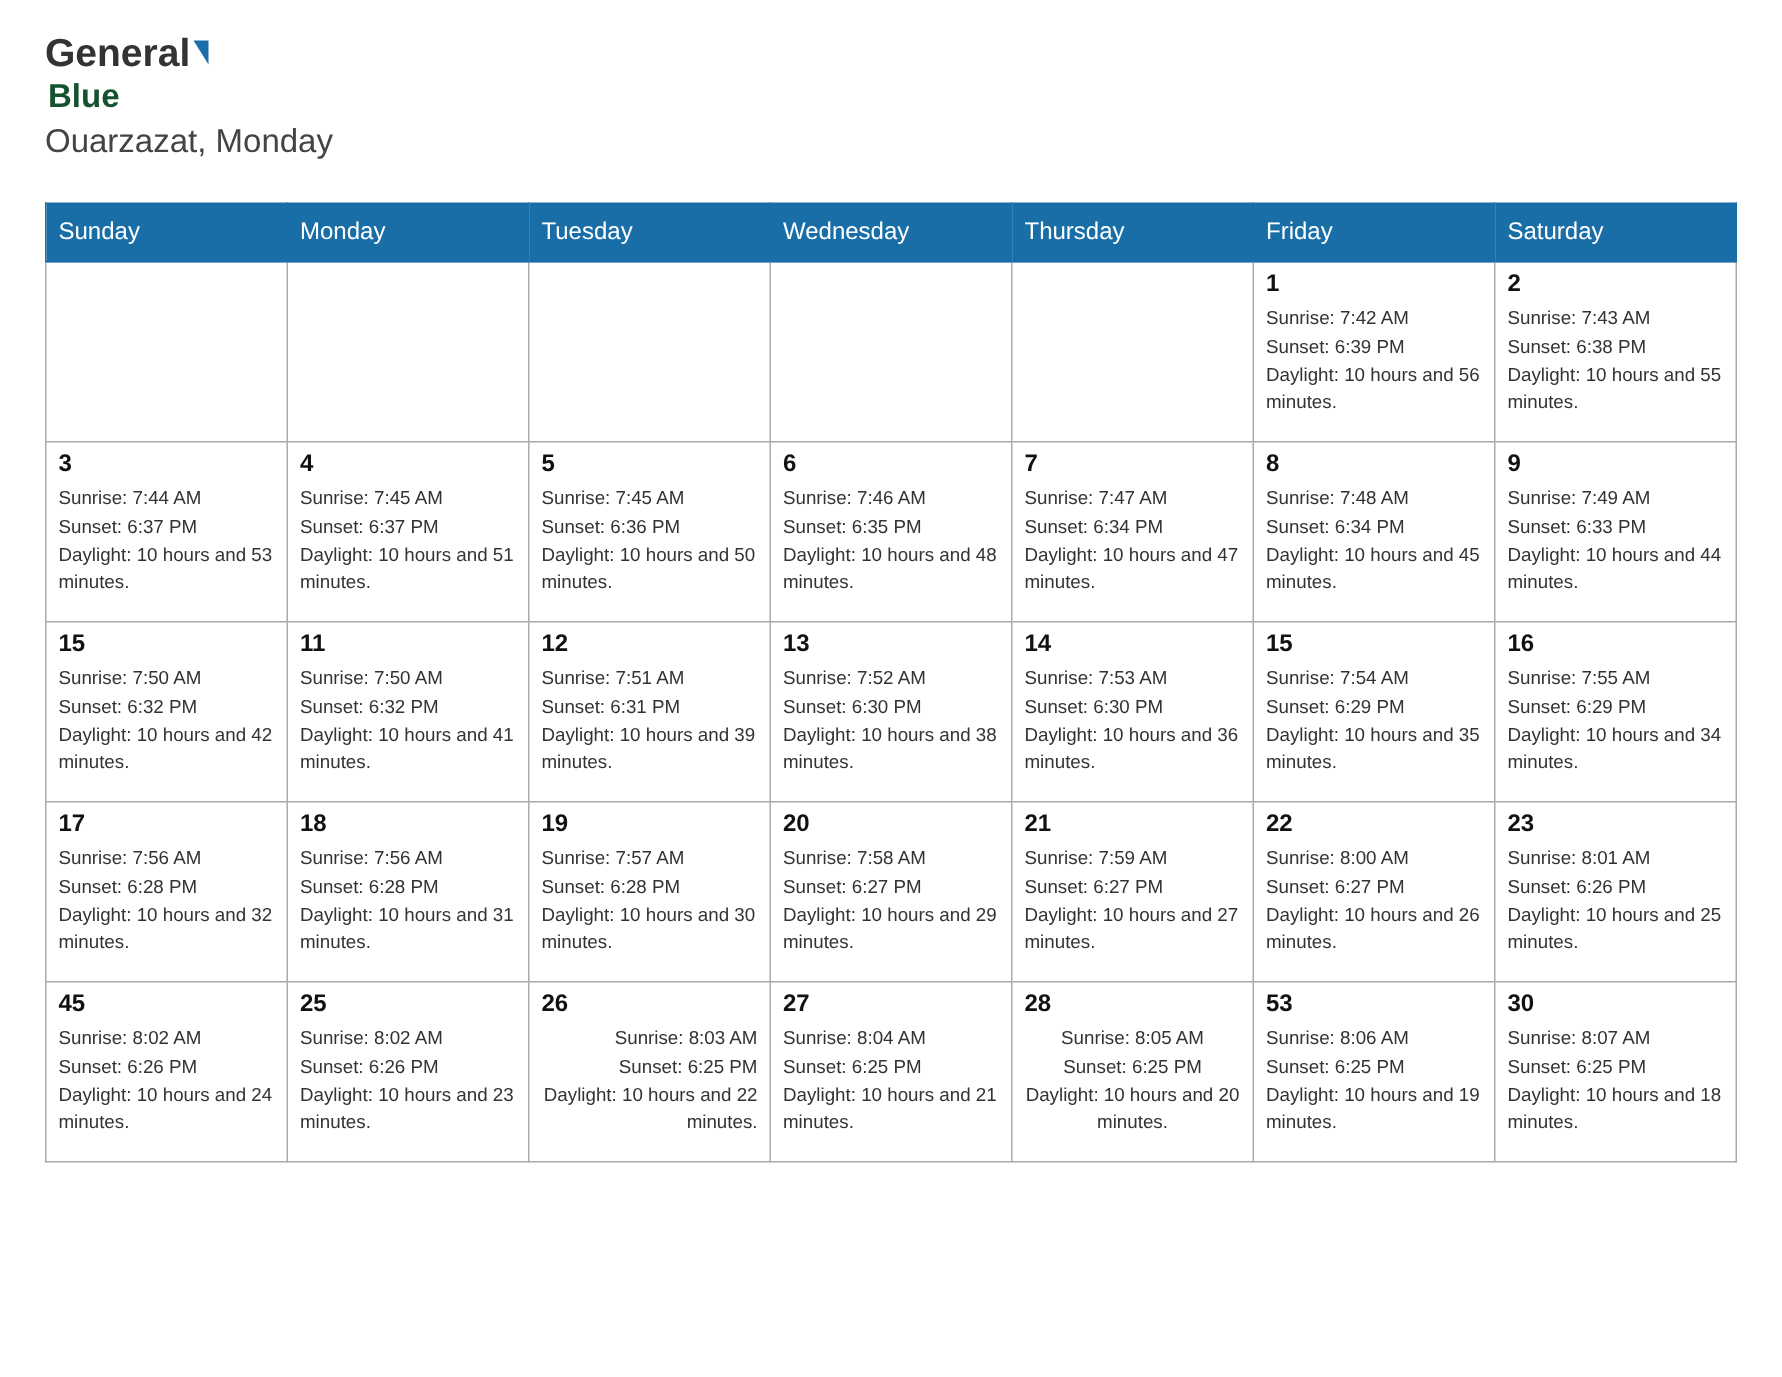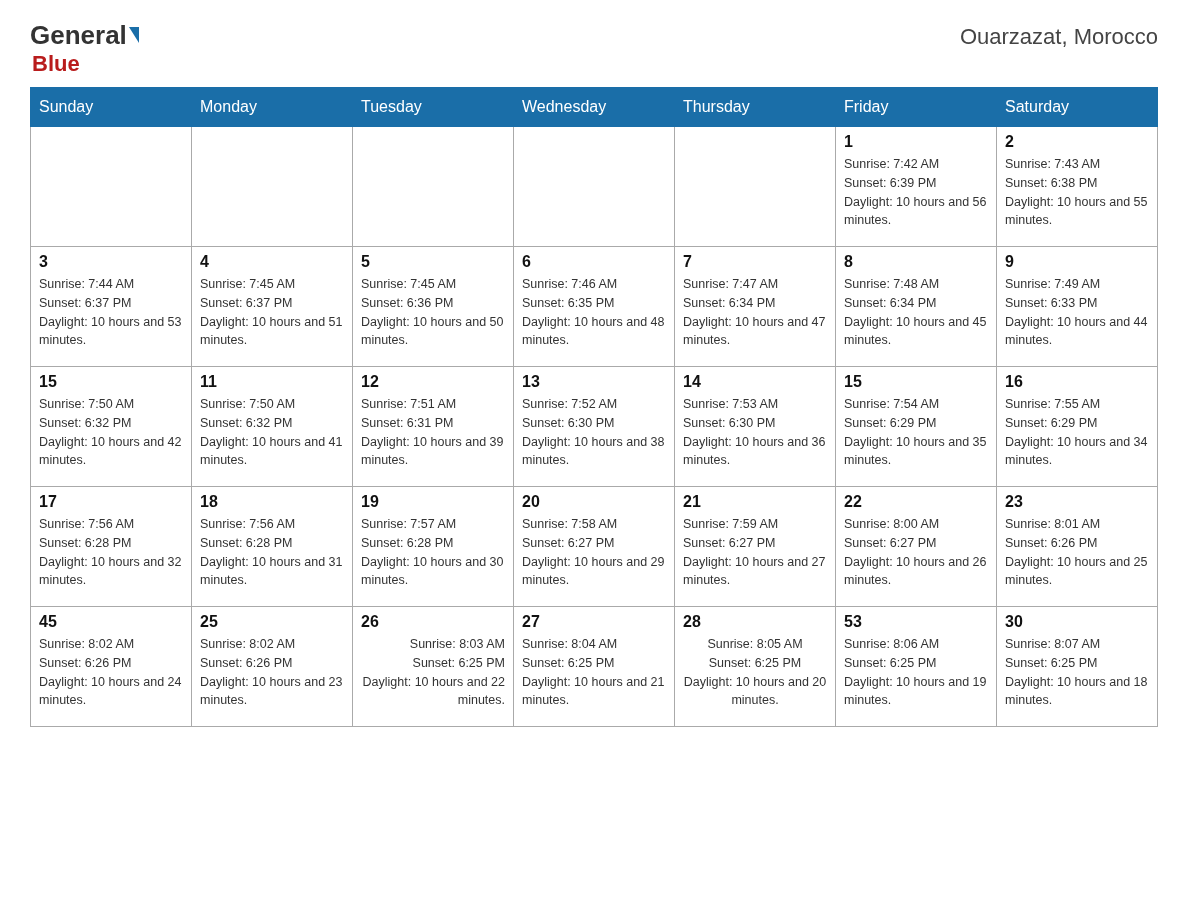--- a/index.html
+++ b/index.html
@@ -8,20 +8,21 @@
       background: #fff;
       padding: 20px 30px;
       width: 1188px;
       min-height: 918px;
     }
     .header {
       display: flex;
       justify-content: space-between;
       align-items: flex-start;
       margin-bottom: 10px;
+      flex-direction: column;
     }
     .logo {
       display: flex;
       flex-direction: column;
       align-items: flex-start;
     }
     .logo-general {
       font-size: 26px;
       font-weight: bold;
       color: #333;
@@ -48,21 +49,21 @@
       line-height: 1.1;
     }
     .location {
       font-size: 22px;
       color: #444;
       margin-top: 4px;
     }
     .calendar {
       width: 100%;
       border-collapse: collapse;
-      margin-top: 10px;
+      margin-top: 28px;
     }
     .calendar th {
       background-color: #1a6ea8;
       color: #fff;
       padding: 10px 8px;
       font-size: 16px;
       font-weight: normal;
       text-align: left;
       border: 1px solid #1a6ea8;
     }
@@ -93,24 +94,24 @@
   </style>
 </head>
 <body>
 
 <div class="header">
   <div class="logo">
     <div class="logo-general">
       <span>General</span>
         <span class="logo-triangle"></span>
     </div>
-    <div style="font-size:22px;font-weight:bold;color:#b91c1c;margin-left:2px;">Blue</div>
+    <div style="font-size:22px;font-weight:bold;color:#14532d;margin-left:2px;">Blue</div>
   </div>
   <div class="title-area">
-    <div class="location">Ouarzazat, Morocco</div>
+    <div class="location">Ouarzazat, Monday</div>
   </div>
 </div>
 
 <table class="calendar">
   <thead>
     <tr>
       <th>Sunday</th>
       <th>Monday</th>
       <th>Tuesday</th>
       <th>Wednesday</th>

